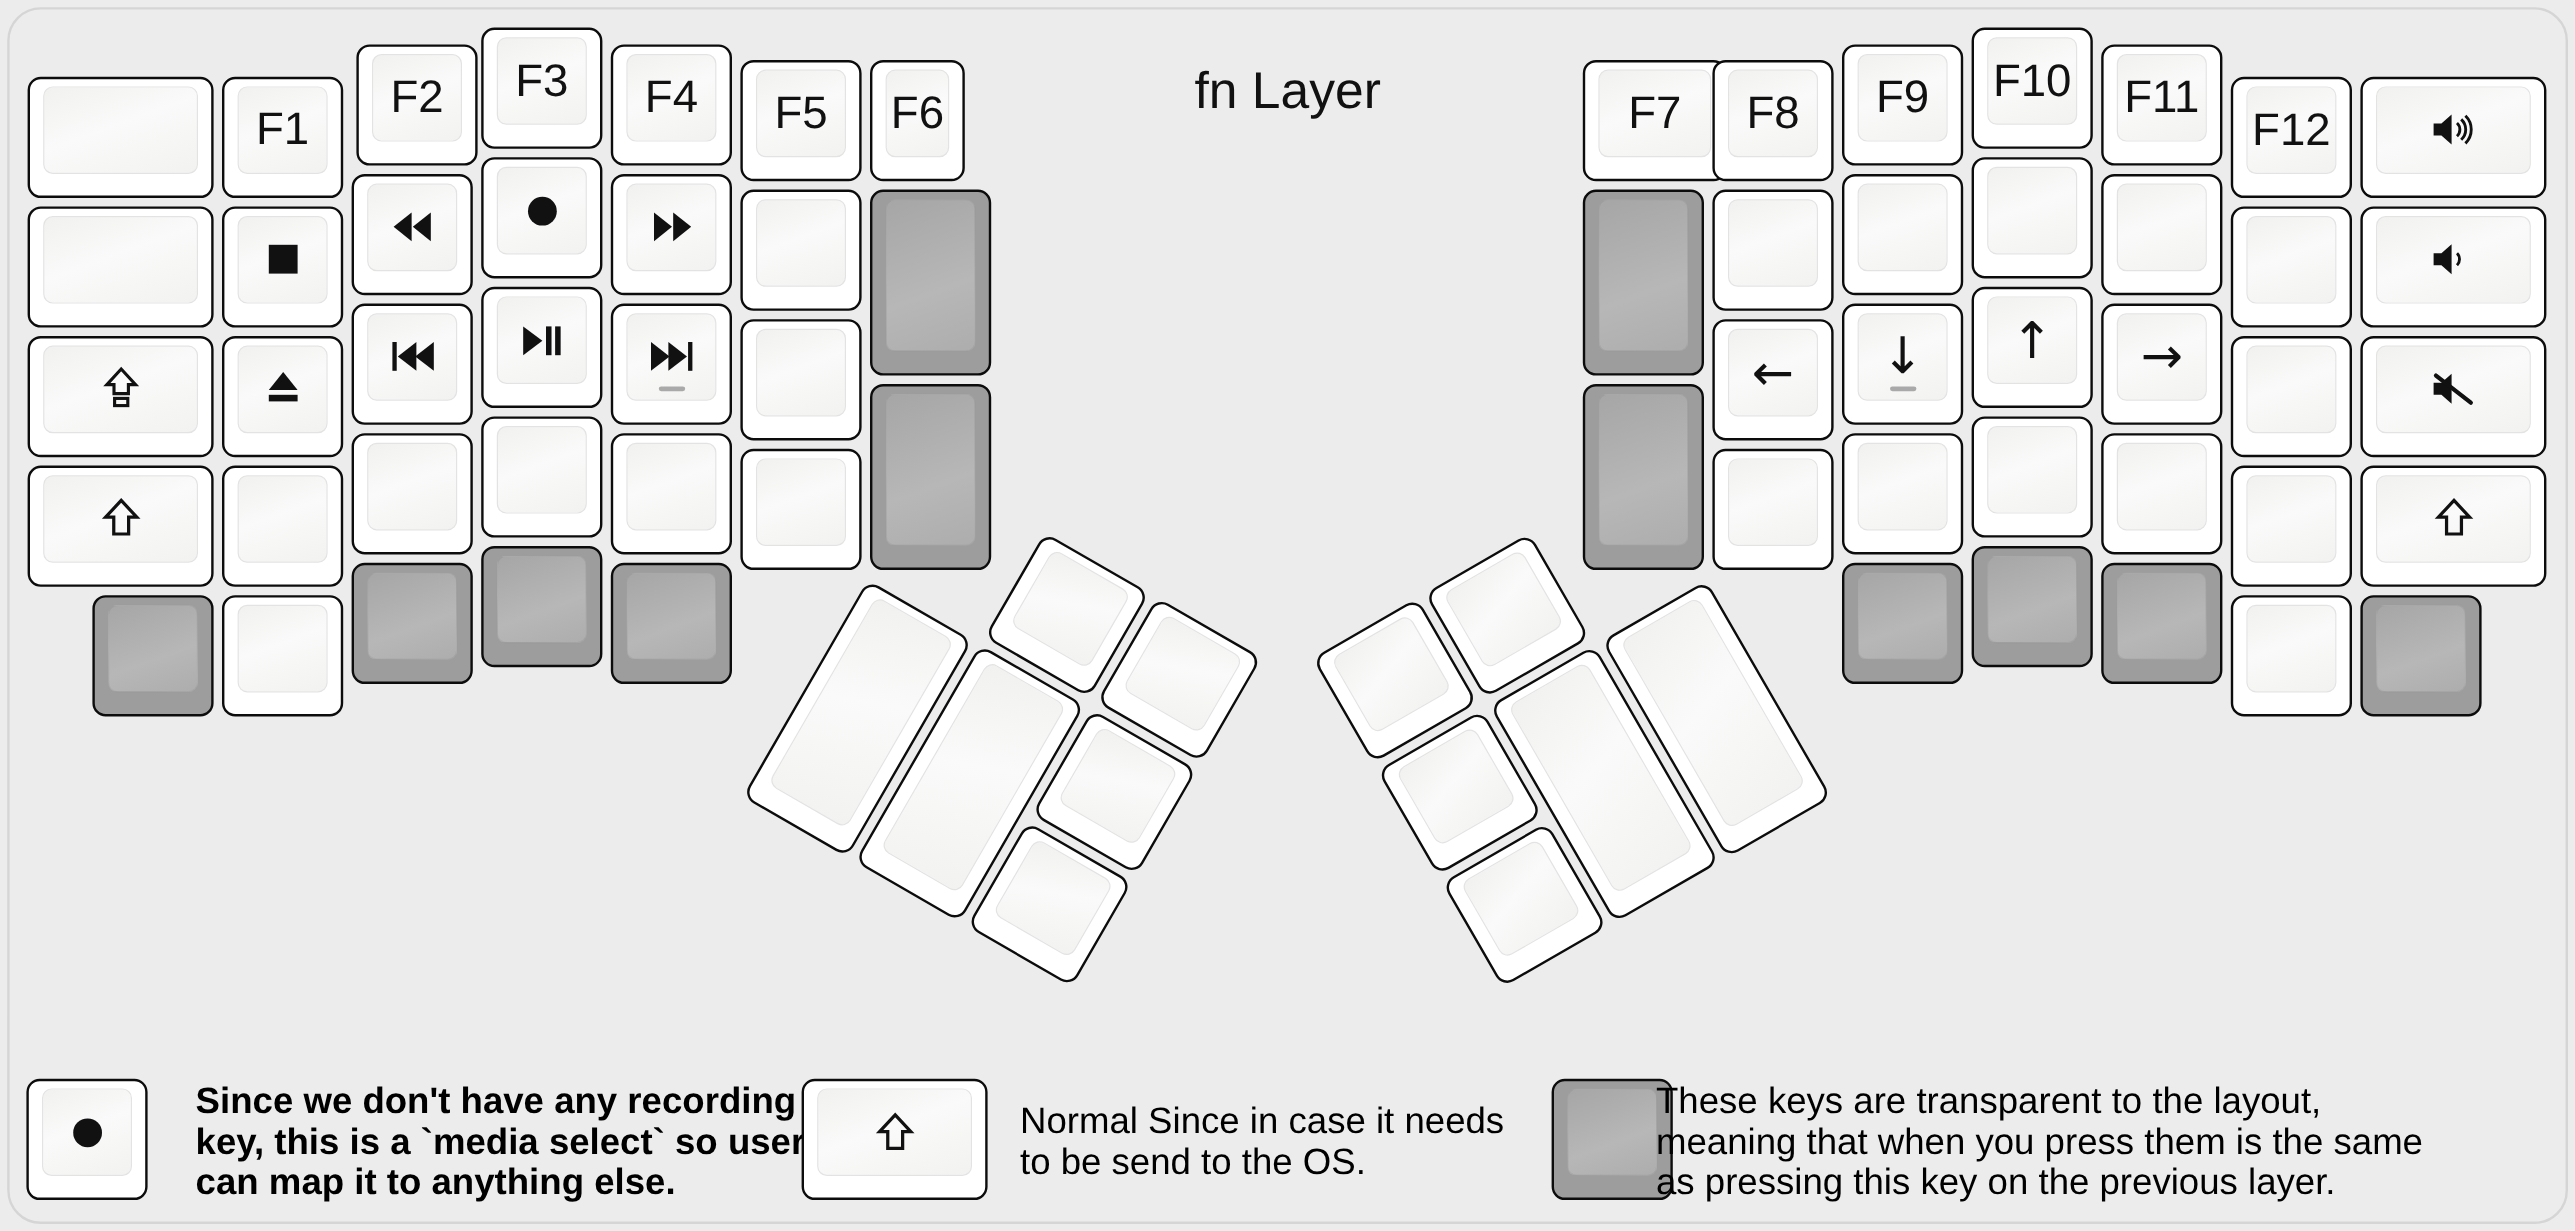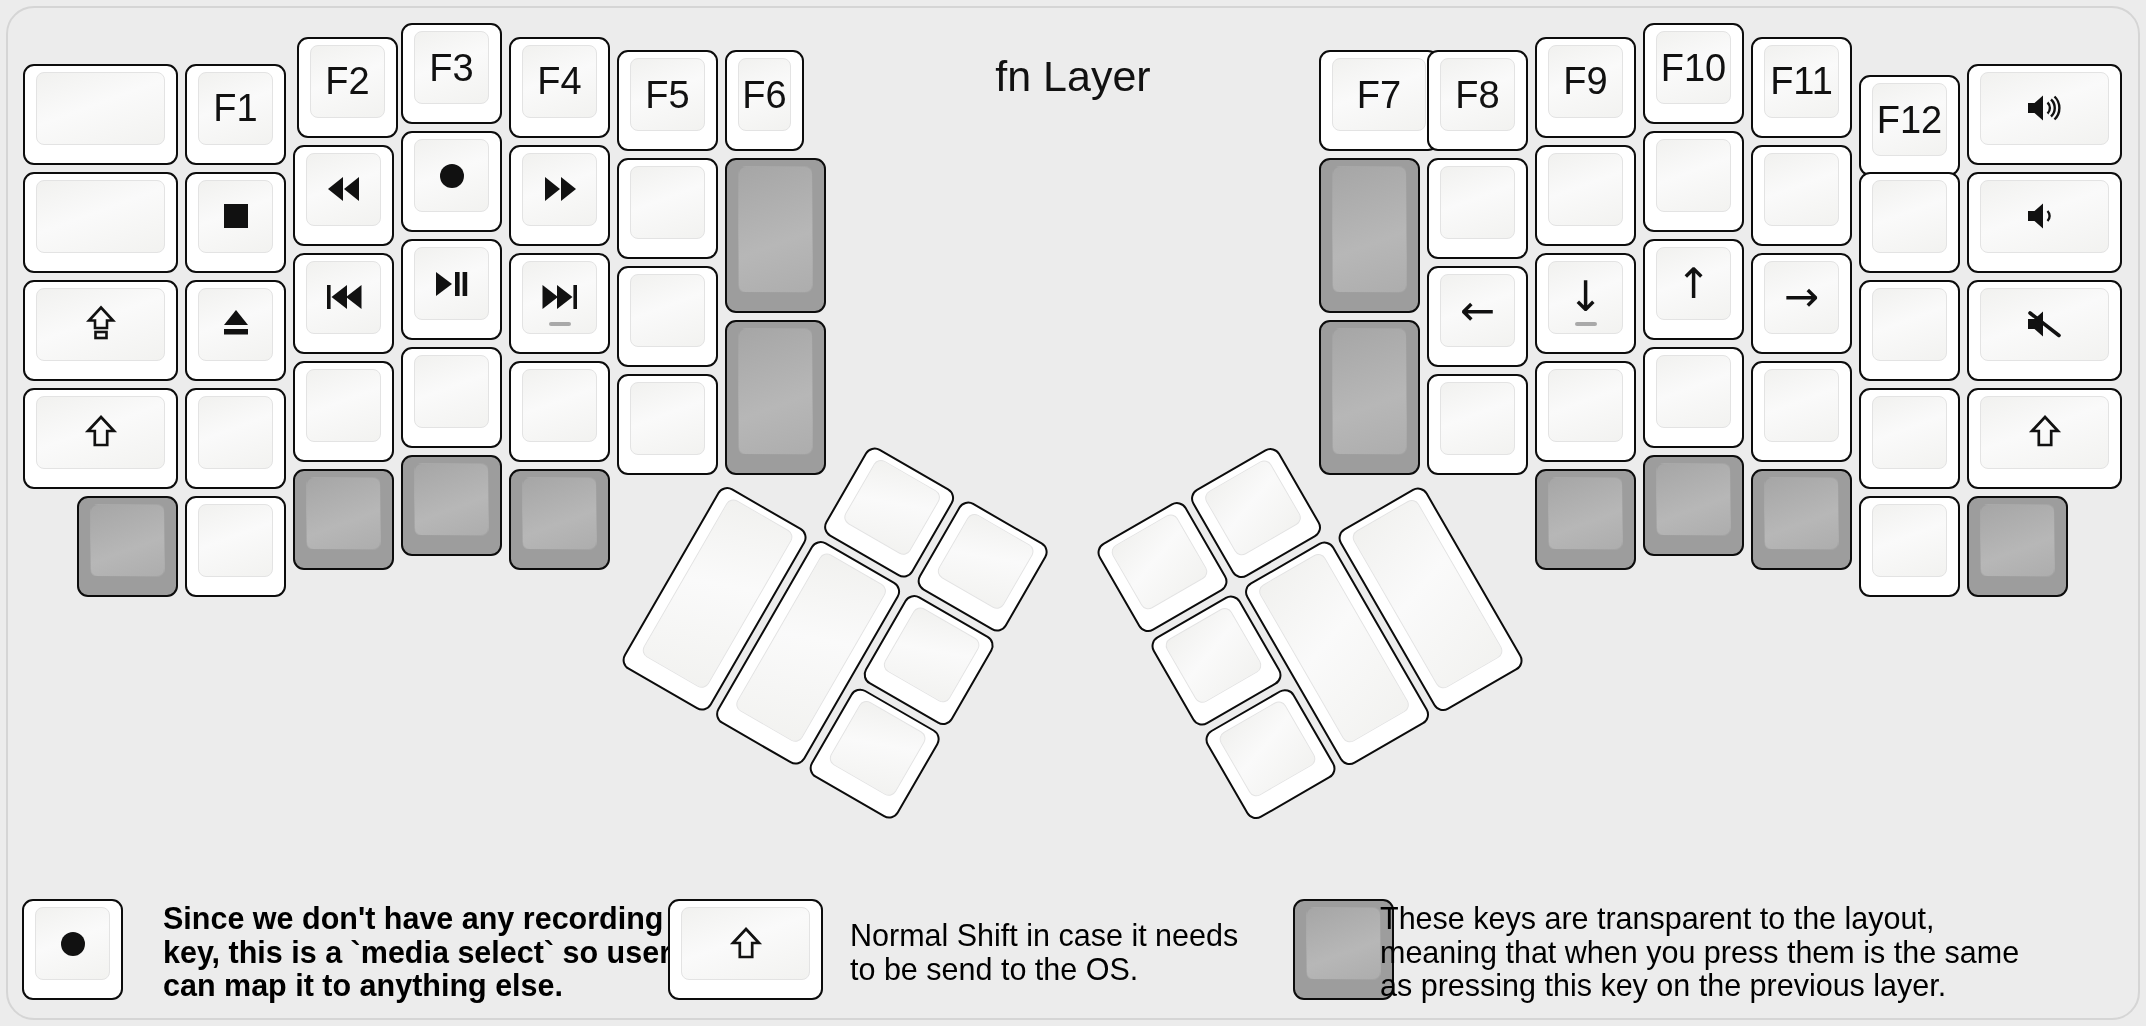--- a/index.html
+++ b/index.html
@@ -53,21 +53,21 @@
         <div class="key white" style="left: 3px; top: 3px; width: 155px; height: 101px;">
           <div class="cap">
             <span class="ic">
               <svg viewBox="0 0 44 44" xmlns="http://www.w3.org/2000/svg">
                 <path d="M22 7 L35 21 H28.2 V35 H15.8 V21 H9 Z" fill="none" stroke="#111" stroke-width="2.7"></path>
               </svg>
             </span>
           </div>
         </div>
       </div>
-      <div class="legend-text" style="left: 850px; top: 952px;">Normal Shift in case it needs
+      <div class="legend-text" style="left: 850px; top: 952px;">Normal Since in case it needs
 to be send to the OS.</div>
       <div class="section" style="left: 1290px; top: 896px;">
         <div class="key gray" style="left: 3px; top: 3px; width: 101px; height: 101px;">
           <div class="cap"></div>
         </div>
       </div>
       <div class="legend-text" style="left: 1380px; top: 952px;">These keys are transparent to the layout,
 meaning that when you press them is the same
 as pressing this key on the previous layer.</div>
     </div>
@@ -331,21 +331,21 @@
         <div class="cap">
           <span class="lbl arrow">→</span>
         </div>
       </div>
       <div class="key white" style="left: 1731px; top: 340.5px; width: 101px; height: 101px;">
         <div class="cap"></div>
       </div>
       <div class="key gray" style="left: 1731px; top: 448.5px; width: 101px; height: 101px;">
         <div class="cap"></div>
       </div>
-      <div class="key white" style="left: 1839px; top: 55px; width: 101px; height: 101px;">
+      <div class="key white" style="left: 1839px; top: 44px; width: 101px; height: 101px;">
         <div class="cap">
           <span class="lbl">F12</span>
         </div>
       </div>
       <div class="key white" style="left: 1839px; top: 151.5px; width: 101px; height: 101px;">
         <div class="cap"></div>
       </div>
       <div class="key white" style="left: 1839px; top: 259.5px; width: 101px; height: 101px;">
         <div class="cap"></div>
       </div>

